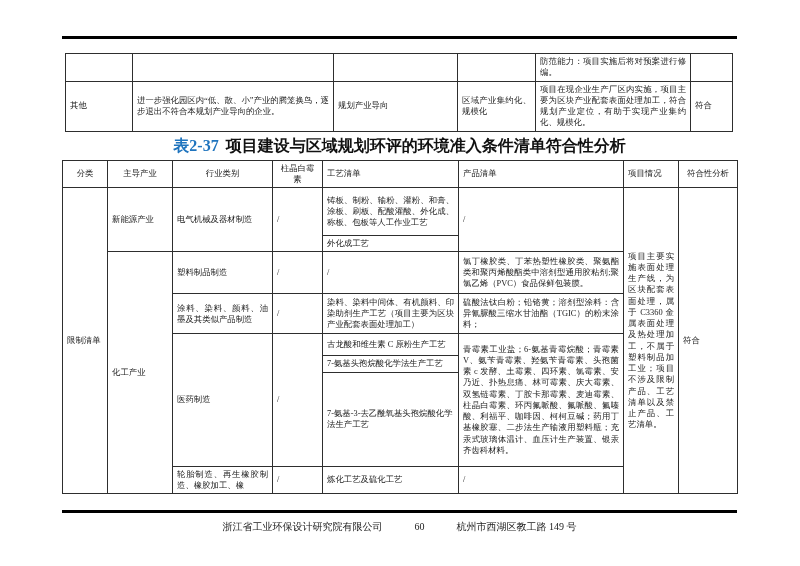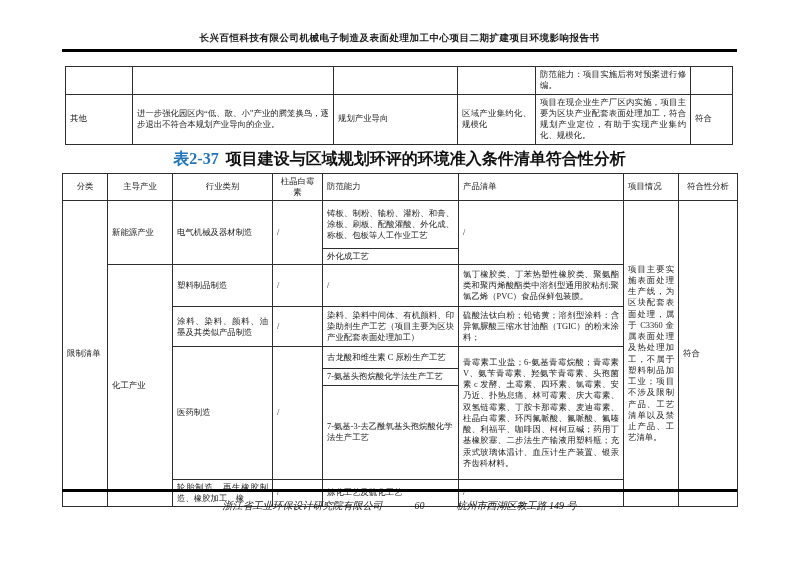--- a/index.html
+++ b/index.html
@@ -40,32 +40,31 @@
   .main-table tr.hd   { height: 16px; margin-top: 48px; }
   .main-table tr.r1 { height: 48px; }
   .main-table tr.r2 { height: 14px; }
   .main-table tr.r3 { height: 42px; }
   .main-table tr.r4 { height: 40px; padding-left: 12px; }
   .main-table tr.r5 { height: 22px; }
   .main-table tr.r6 { height: 14px; }
   .main-table tr.r7 { height: 94px; }
   .main-table tr.r8 { height: 26px; }
   
-  .doc-footer { position: absolute; left: 62px; right: 63px; top: 489px; font-style: italic; }
+  .doc-footer { position: absolute; left: 62px; right: 63px; top: 510px; }
   .footer-rule { height: 3px; border-top: 2px solid #000; border-bottom: 1px solid #000; }
   .footer-line { margin-top: 7px; display: flex; justify-content: center;
     align-items: baseline; gap: 32px; font-size: 10px; color: #222; }
 </style>
 </head>
 <body>
 
 <div class="page">
 
   <div class="doc-header">
-    <div class="ht">长兴百恒科技有限公司机械电子制造及表面处理加工中心项目二期扩建项目环境影响报告书</div>
     <div class="header-rule"></div>
   </div>
 
   <table class="top-table">
     <colgroup>
       <col style="width:67px">
         <col style="width:201px">
         <col style="width:124px">
       <col style="width:78px">
         <col style="width:155px">
@@ -105,21 +104,21 @@
         <col style="width:165px">
         <col style="width:55px">
         <col style="width:59px">
     </colgroup>
     <tbody>
       <tr class="hd">
         <th class="c">分类</th>
         <th class="c">主导产业</th>
         <th class="c">行业类别</th>
         <th class="c">柱晶白霉素</th>
-        <th class="l">防范能力</th>
+        <th class="l">工艺清单</th>
         <th class="l">产品清单</th>
         <th class="l">项目情况</th>
         <th class="c">符合性分析</th>
       </tr>
       <tr class="r1">
         <td class="c" rowspan="8">限制清单</td>
         <td class="c" rowspan="2">新能源产业</td>
         <td class="c" rowspan="2">电气机械及器材制造</td>
         <td class="c" rowspan="2">/</td>
         <td class="l j">铸板、制粉、输粉、灌粉、和膏、涂板、刷板、配酸灌酸、外化成、称板、包板等人工作业工艺</td>

